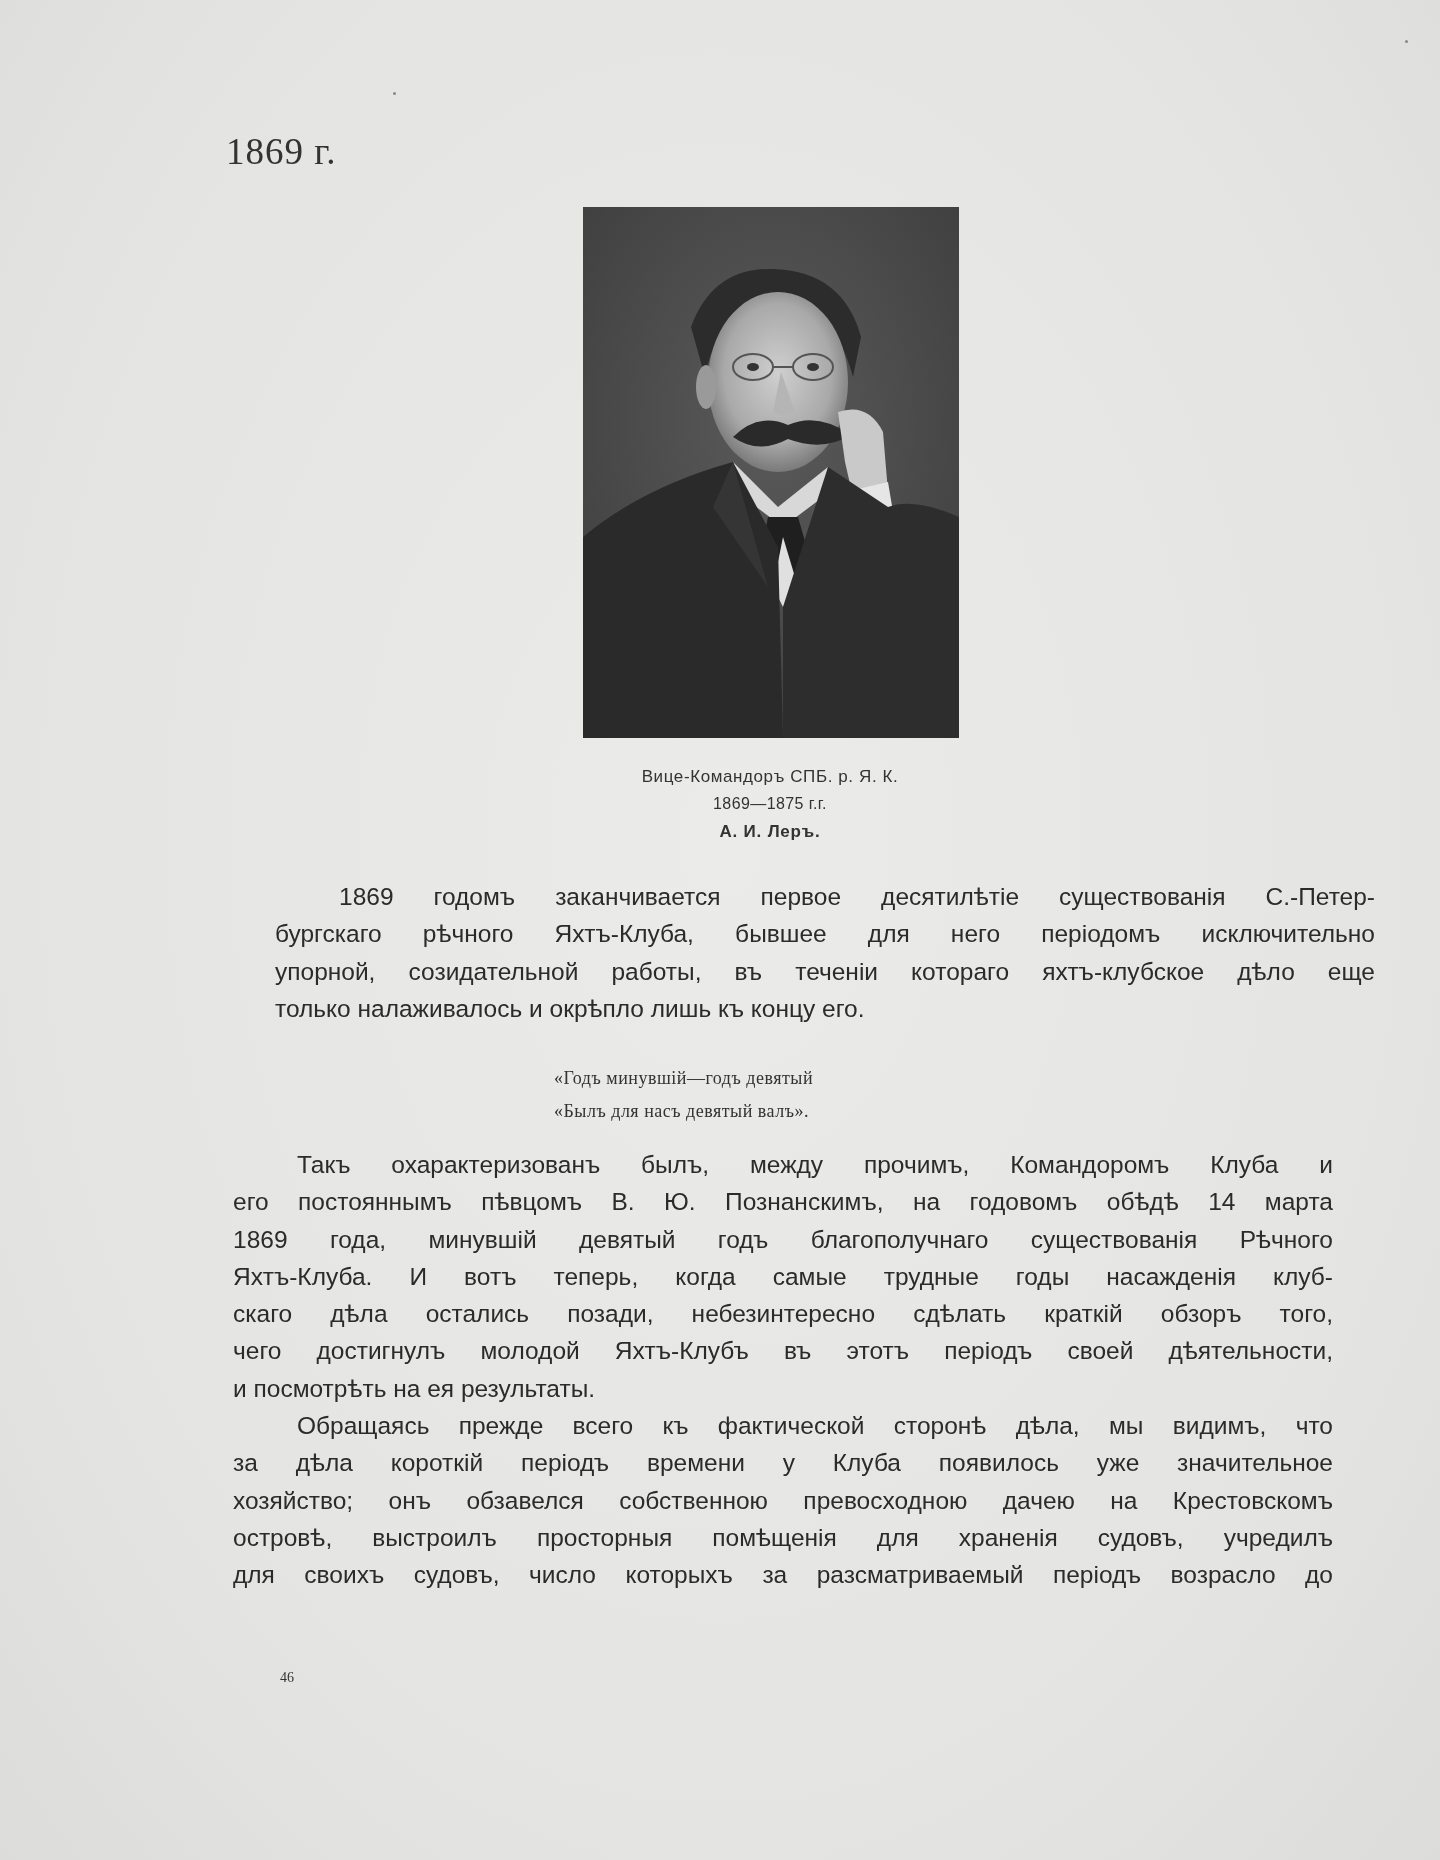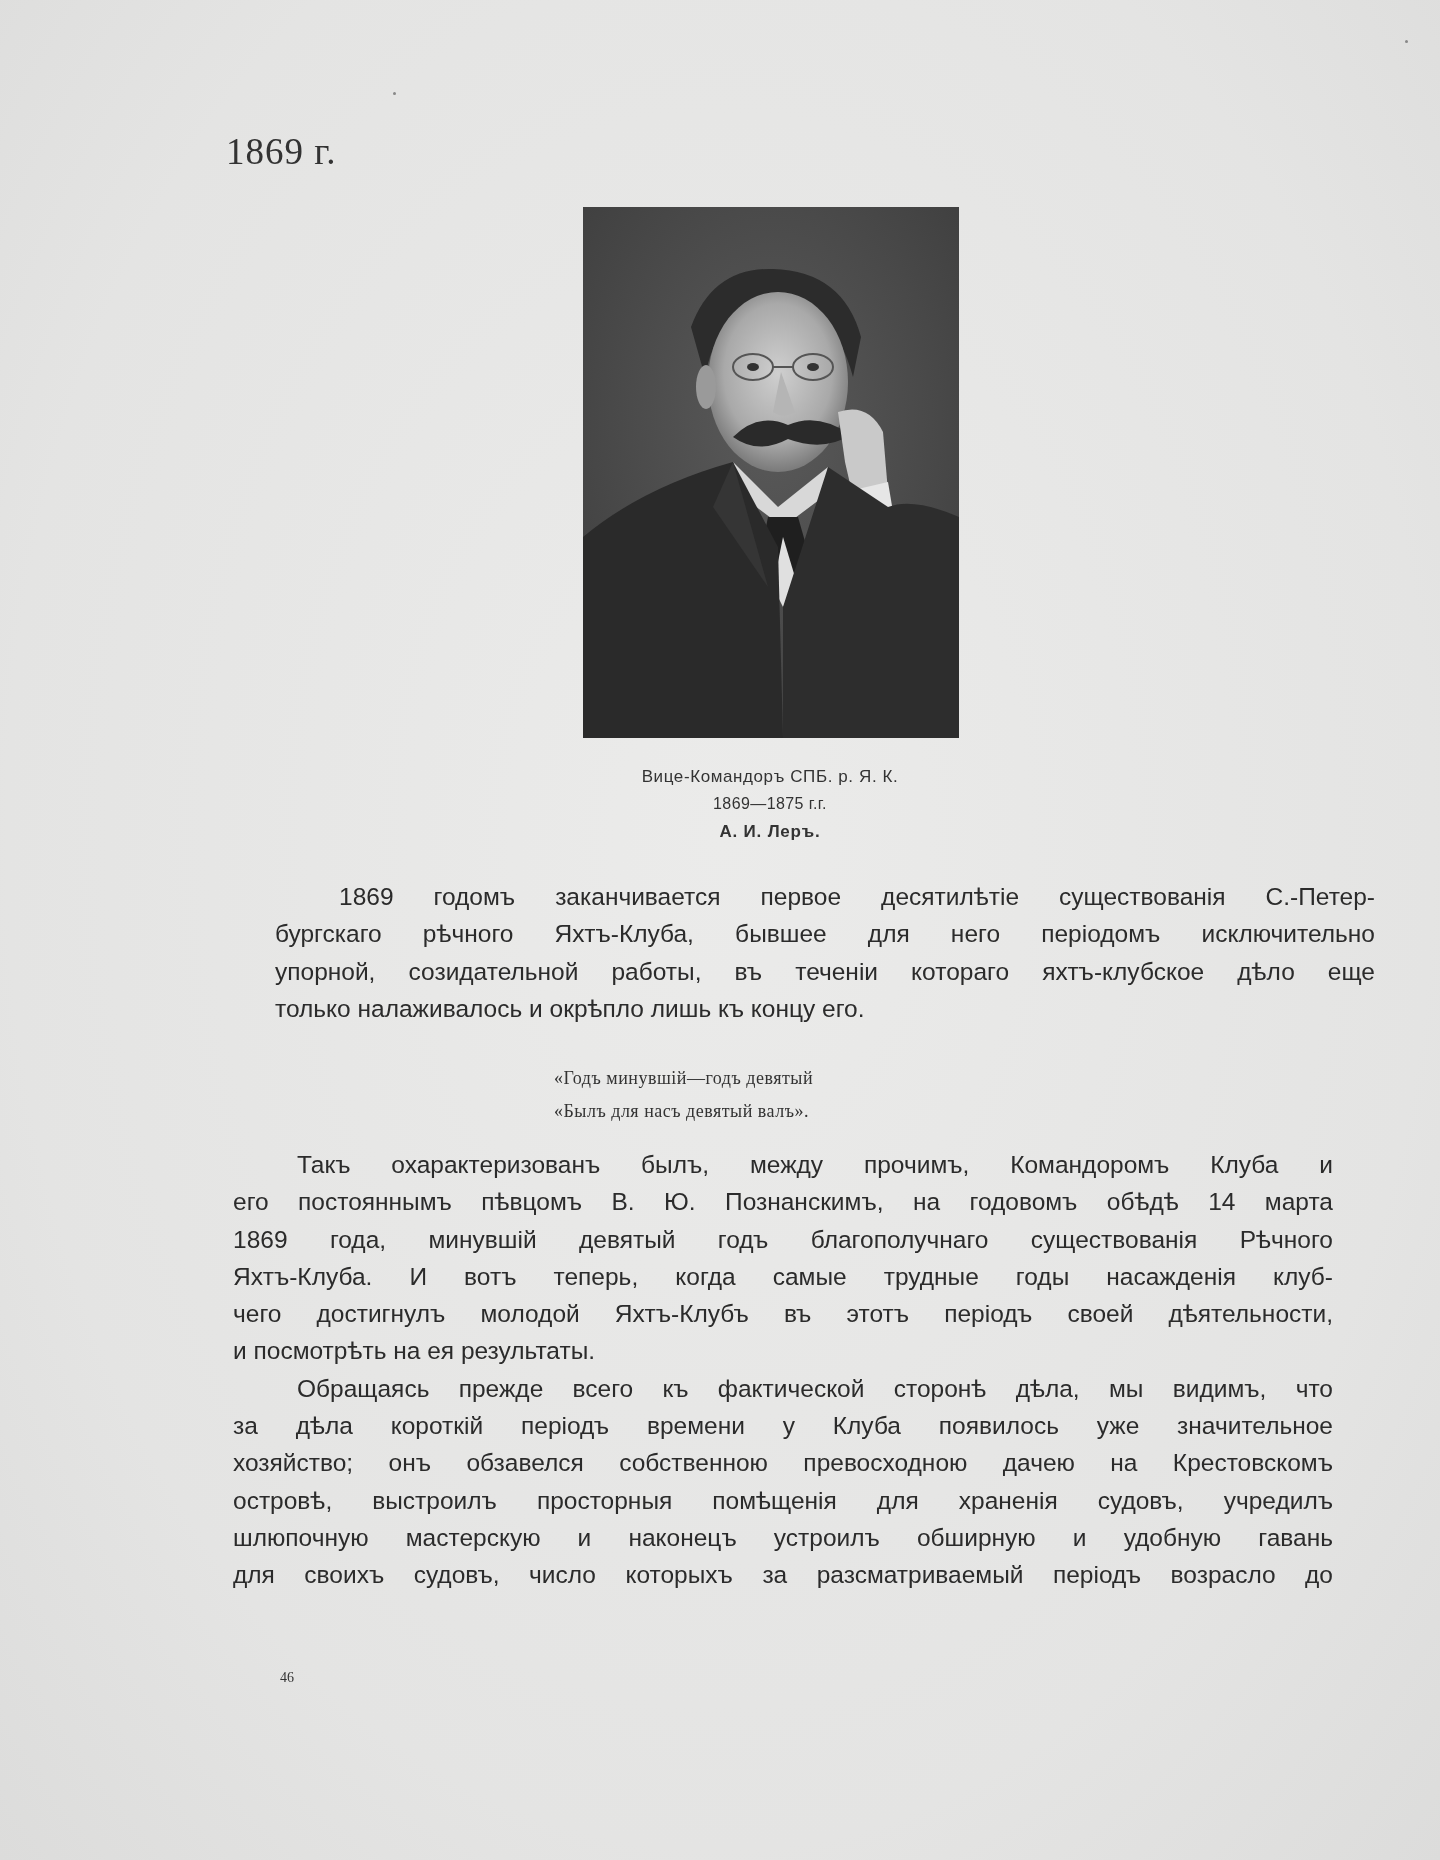--- a/index.html
+++ b/index.html
@@ -108,24 +108,24 @@
   <div class="quote">
     <div>«Годъ минувшій—годъ девятый</div>
     <div>«Былъ для насъ девятый валъ».</div>
   </div>
 
   <div class="body-text p2">
     <p class="indent">Такъ охарактеризованъ былъ, между прочимъ, Командоромъ Клуба и</p>
     <p>его постояннымъ пѣвцомъ В. Ю. Познанскимъ, на годовомъ обѣдѣ 14 марта</p>
     <p>1869 года, минувшій девятый годъ благополучнаго существованія Рѣчного</p>
     <p>Яхтъ-Клуба. И вотъ теперь, когда самые трудные годы насажденія клуб-</p>
+    <p>скаго дѣла остались позади, небезинтересно сдѣлать краткій обзоръ того,</p>
     <p>чего достигнулъ молодой Яхтъ-Клубъ въ этотъ періодъ своей дѣятельности,</p>
     <p class="last">и посмотрѣть на ея результаты.</p>
     <p class="indent">Обращаясь прежде всего къ фактической сторонѣ дѣла, мы видимъ, что</p>
     <p>за дѣла короткій періодъ времени у Клуба появилось уже значительное</p>
     <p>хозяйство; онъ обзавелся собственною превосходною дачею на Крестовскомъ</p>
     <p>островѣ, выстроилъ просторныя помѣщенія для храненія судовъ, учредилъ</p>
-    <p>шлюпочную мастерскую и наконецъ устроилъ обширную и удобную гавань</p>
     <p>для своихъ судовъ, число которыхъ за разсматриваемый періодъ возрасло до</p>
   </div>
 
   <div class="page-num">46</div>
 </div>
 
 </body></html>

